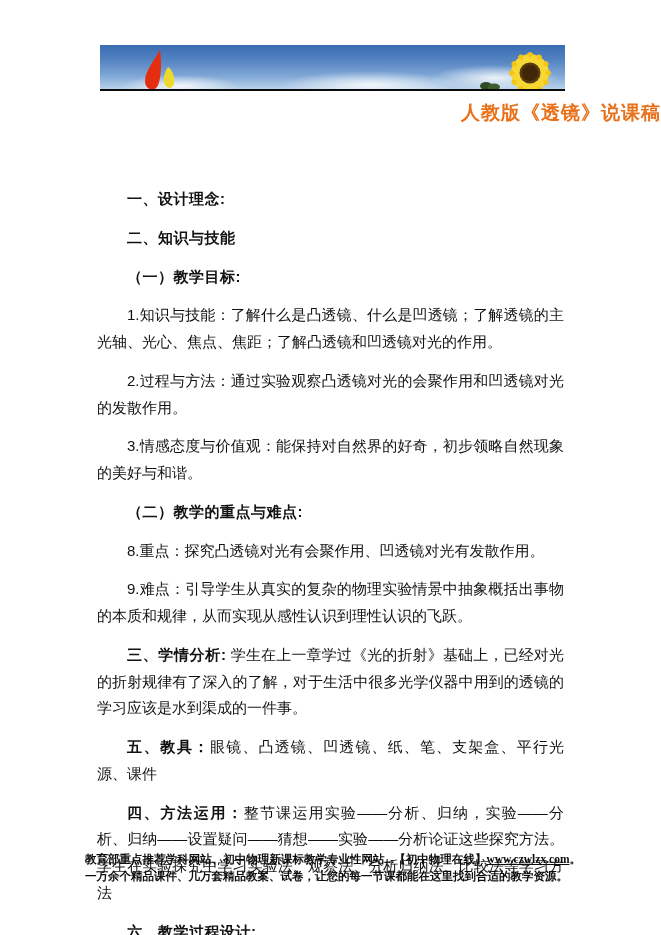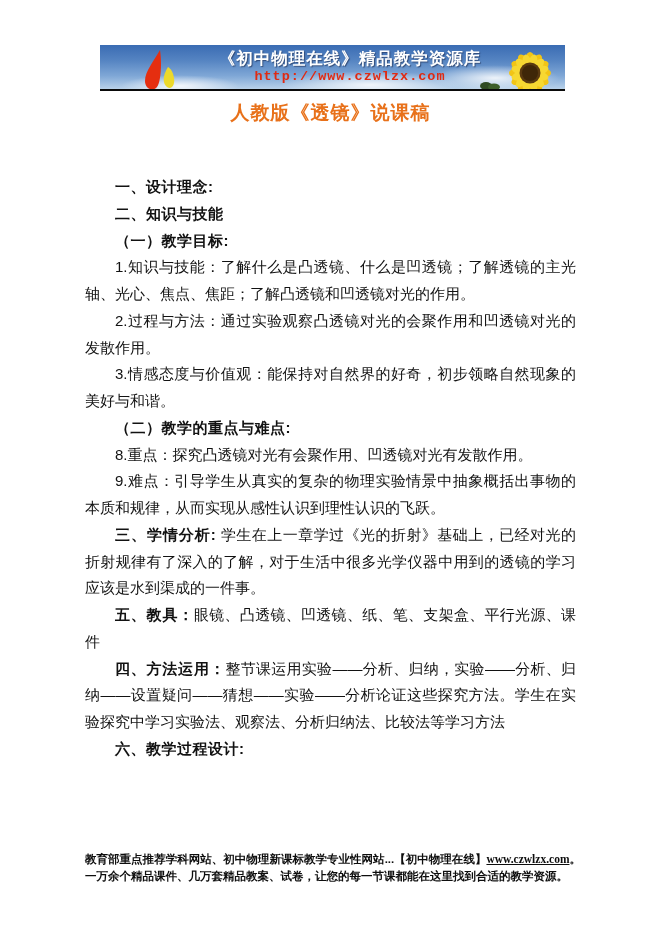--- a/index.html
+++ b/index.html
@@ -41,32 +41,32 @@
     color: #e02a12; font-weight: bold; font-size: 13.5px; line-height: 16px;
     font-family: "Liberation Mono", "DejaVu Sans Mono", monospace;
     letter-spacing: 1px; cursor: pointer;
   }
   .sunflower { position: absolute; right: 4px; bottom: -8px; width: 62px; height: 52px; }
   .plant { position: absolute; right: 64px; bottom: -2px; width: 22px; height: 14px; }
 
   
   .doc-title {
     position: absolute; left: 0; top: 100px; width: 100%;
-    text-align: center;
+    text-align: right;
     color: #e8711a; font-weight: bold; font-size: 19px;
     letter-spacing: 1px;
   }
 
   
   .content {
     position: absolute; left: 85px; top: 174px; width: 491px;
     font-size: 15px; line-height: 26.75px; color: #121212;
     text-align: justify;
   }
-  .content p { text-indent: 2em; margin: 0; }
+  .content p { text-indent: 2em; margin: 12px; }
   .content b { font-weight: bold; letter-spacing: .5px; }
 
   
   .footer {
     position: absolute; left: 85px; top: 851px; width: 496px;
     font-size: 11.5px; line-height: 16.5px; font-weight: bold;
     color: #0d0d0d; text-align: justify;
   }
   .footer .site-link {
     font-family: "Liberation Serif", "DejaVu Serif", serif;
@@ -81,24 +81,20 @@
   <div class="banner">
     <div class="cloud c1"></div>
     <div class="cloud c2"></div>
     <div class="cloud c3"></div>
 
     <svg class="banner-logo" viewBox="0 0 48 44">
       <path d="M26 1 C20 12 11 22 11 32 C11 40 19 43 23 38 C27 33 28 14 26 1 Z" fill="#e52e10"></path>
       <path d="M34 18 C29 26 28 34 33 38 C38 41 41 36 40 29 C39 23 37 20 34 18 Z" fill="#ecd92b"></path>
     </svg>
 
-    <div class="banner-text">
-      <div class="site-title">《初中物理在线》精品教学资源库</div>
-      <div class="site-url">http://www.czwlzx.com</div>
-    </div>
 
     <svg class="plant" viewBox="0 0 22 14">
       <ellipse cx="7" cy="9" rx="6" ry="4" fill="#2e4a22"></ellipse>
       <ellipse cx="15" cy="10" rx="6" ry="3.5" fill="#3c5e2a"></ellipse>
     </svg>
 
     <svg class="sunflower" viewBox="0 0 62 52">
       <g transform="translate(31,28)">
         <g fill="#f2c416">
           <ellipse rx="7" ry="21" transform="rotate(0)"></ellipse>

